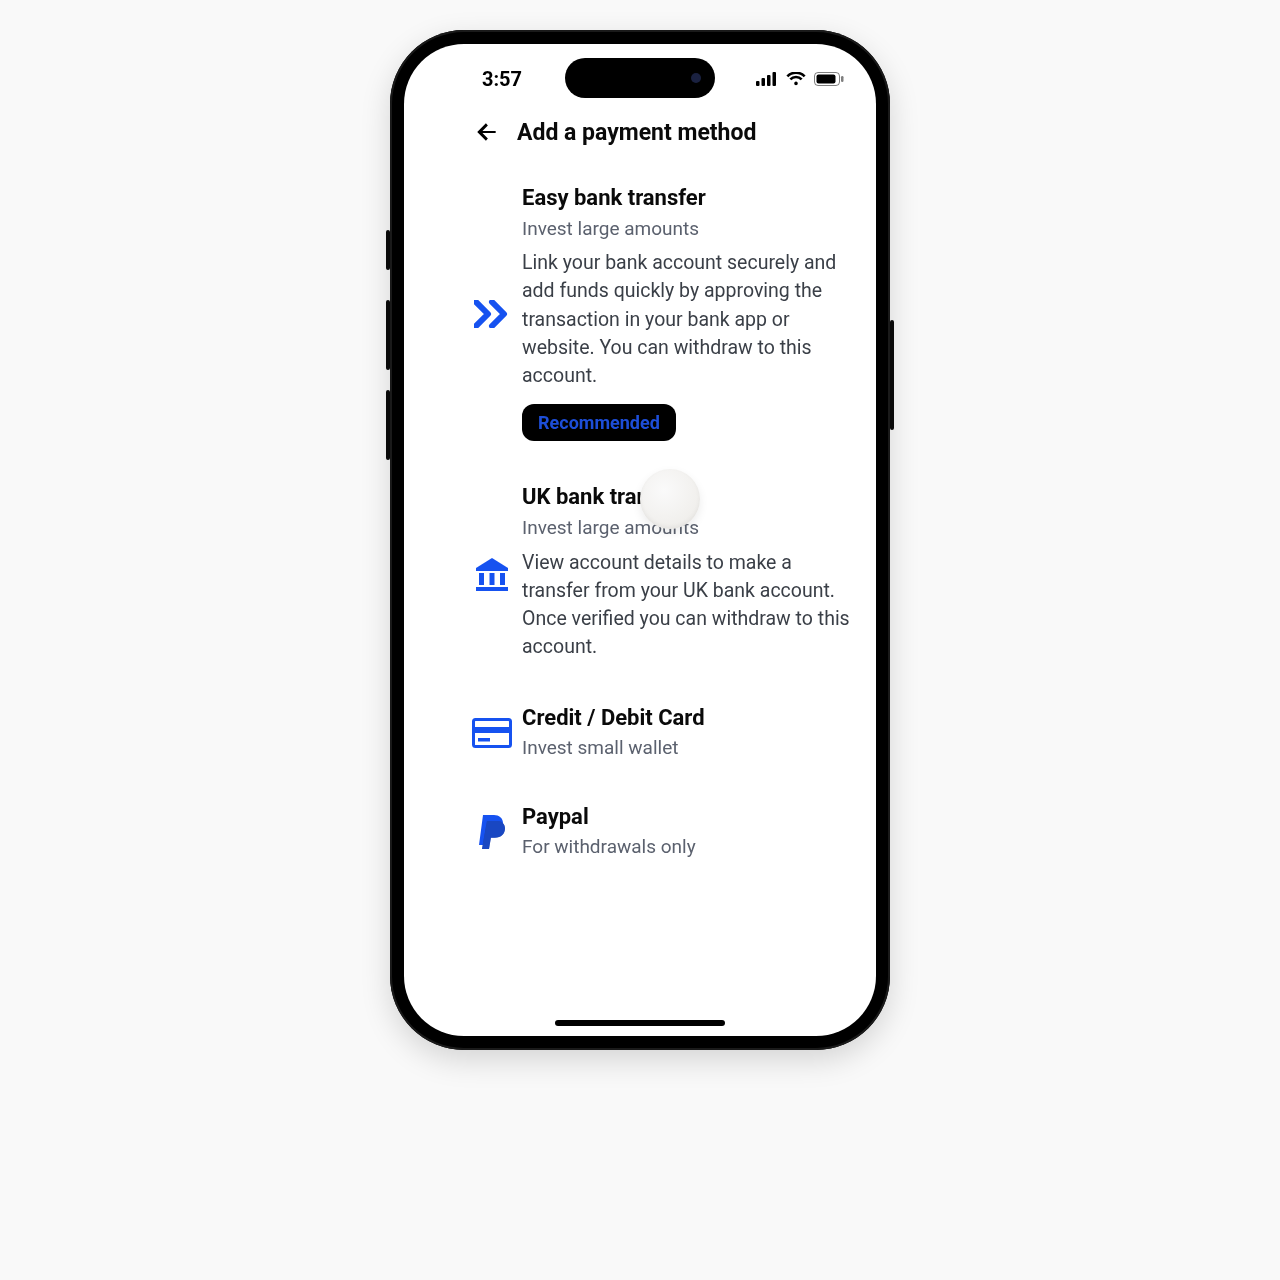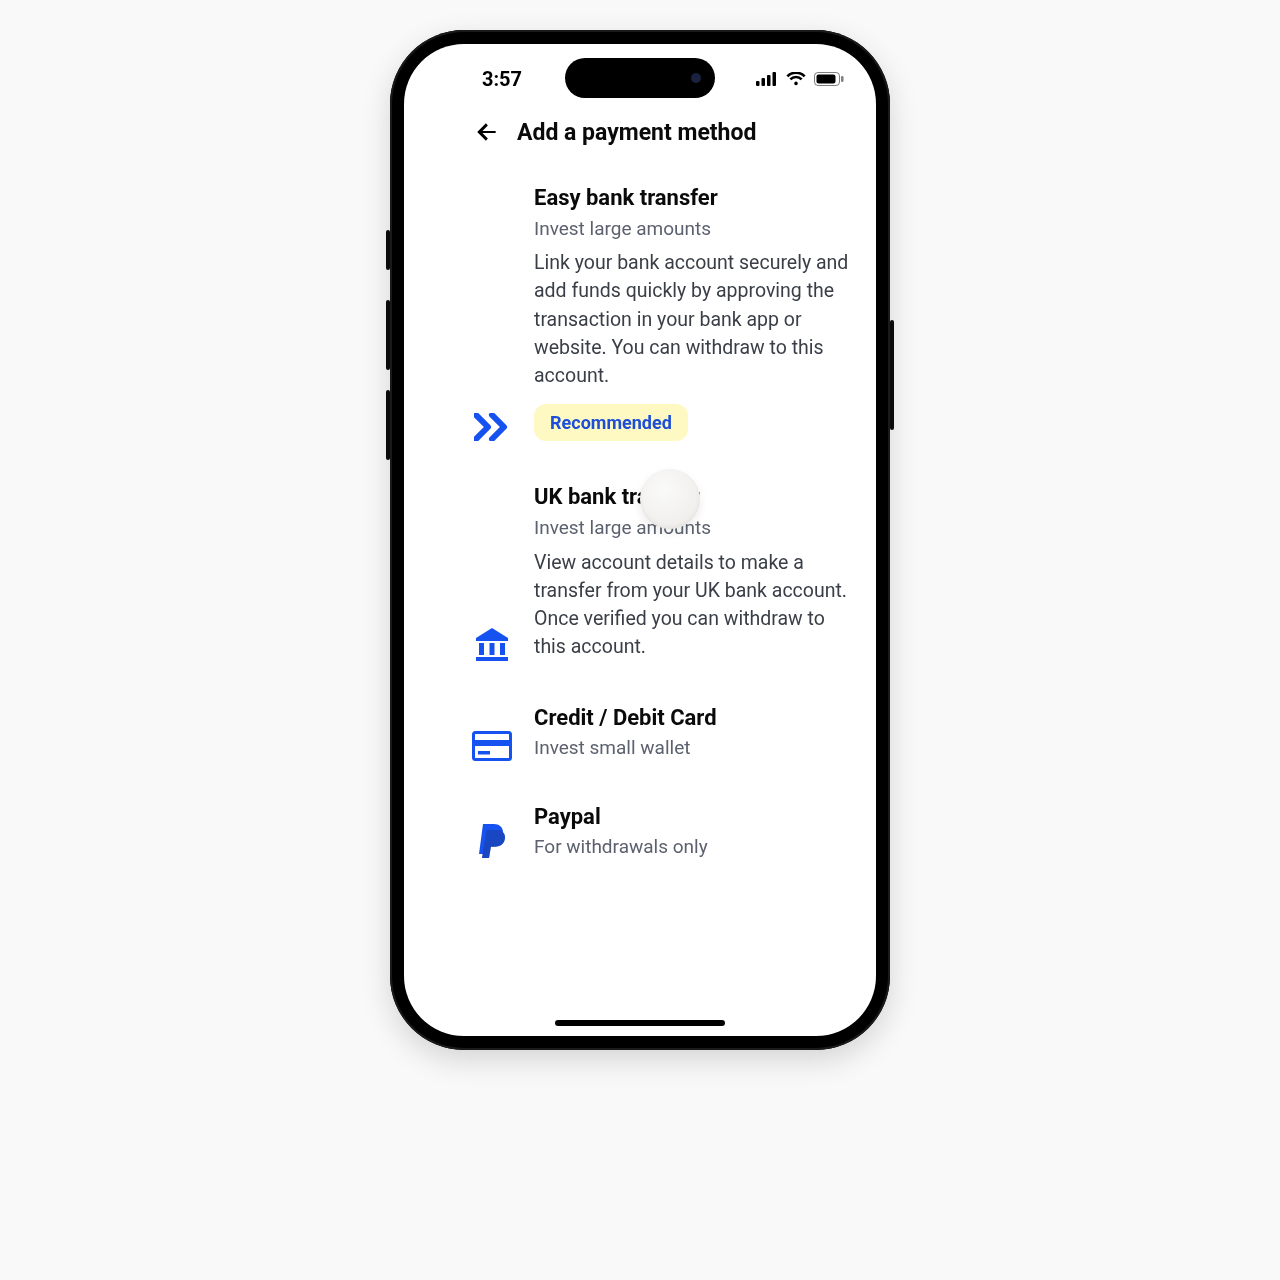--- a/index.html
+++ b/index.html
@@ -109,22 +109,22 @@
   }
 
   
   .content {
     padding: 18px 22px 0 22px;
     height: calc(100% - 116px);
     overflow: hidden;
   }
   .item {
     display: flex;
-    align-items: flex-end;
-    gap: 22px;
+    align-items: center;
+    gap: 10px;
     padding: 16px 0 26px 0;
     cursor: pointer;
   }
   .item:first-child{ padding-top: 6px; }
   .icon-col {
     width: 40px;
     flex: 0 0 40px;
     display:flex;
     justify-content:center;
     padding-top: 2px;
@@ -144,21 +144,21 @@
   }
   .item-desc {
     font-size: 19.5px;
     color: #3a3f47;
     margin-top: 8px;
     line-height: 1.45;
   }
   .badge {
     display: inline-block;
     margin-top: 14px;
-    background: #fef9c3;
+    background: #000000;
     color: #1d4ed8;
     font-weight: 700;
     font-size: 18px;
     padding: 8px 16px;
     border-radius: 12px;
   }
 
   
   .touch-blob{
     position:absolute;

